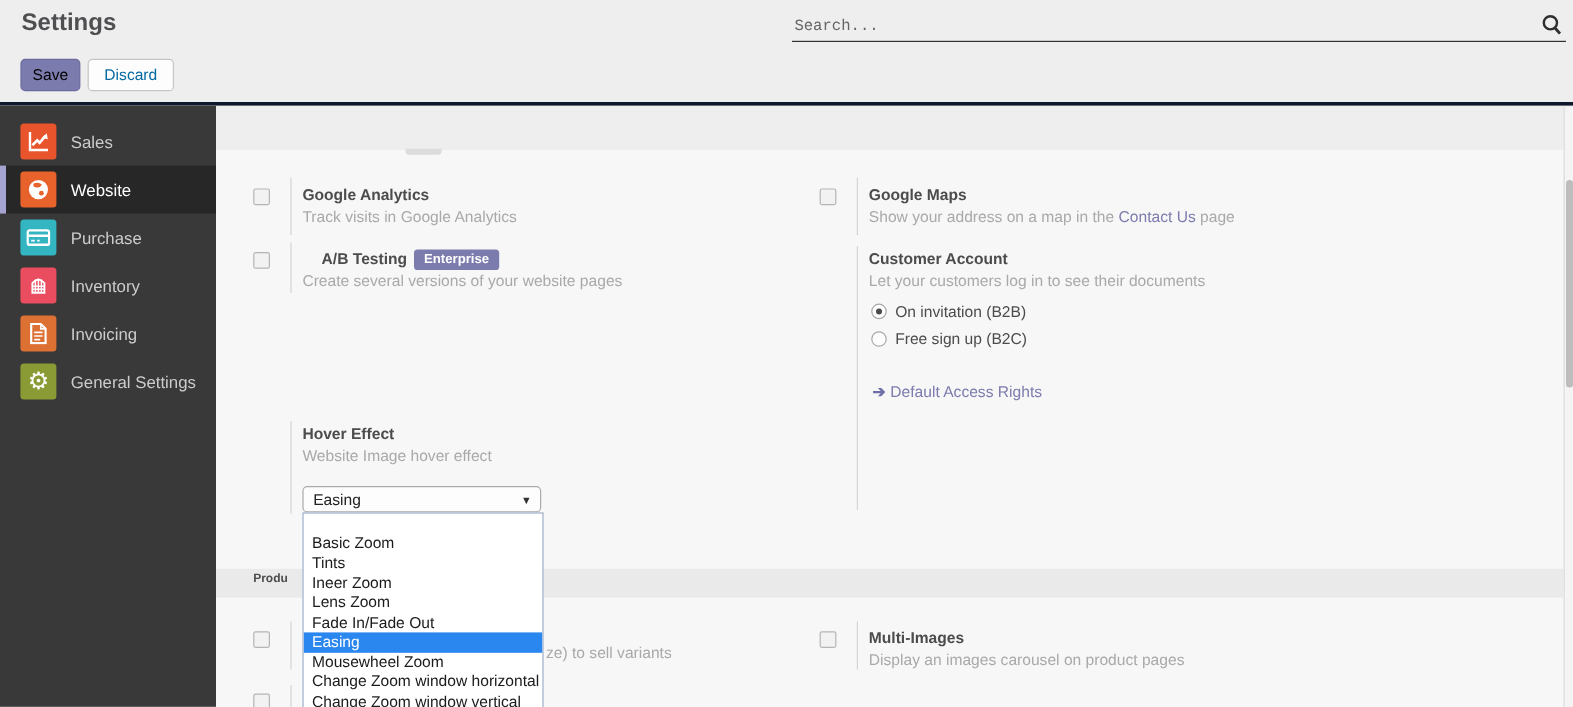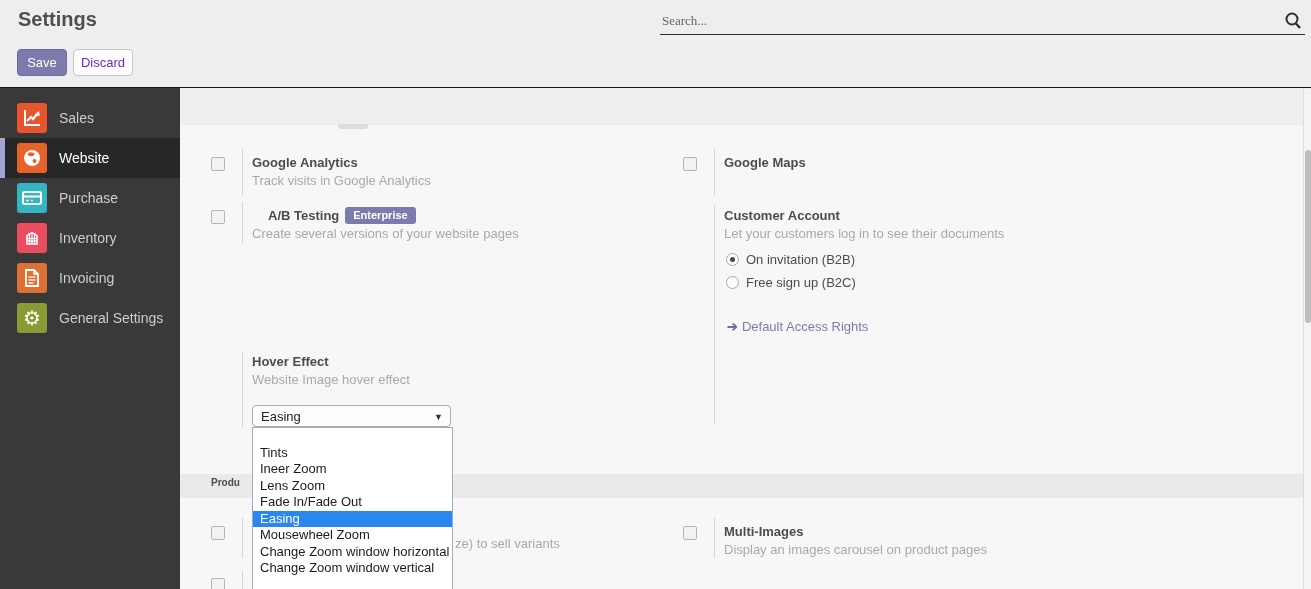--- a/index.html
+++ b/index.html
@@ -1,31 +1,31 @@
 <!DOCTYPE html>
 <html><head>
 <meta charset="utf-8">
 <style>
   * { margin:0; padding:0; box-sizing:border-box; }
   html,body { width:1311px; height:589px; overflow:hidden;
     font-family:"Liberation Sans", sans-serif; background:#efeeef; }
 
   
   #header { position:absolute; left:0; top:0; width:1311px; height:88px;
-    background:#efeeef; border-bottom:1px solid #0f172a; z-index:5; }
+    background:#efeeef; border-bottom:3px solid #0f172a; z-index:5; }
   #page-title { position:absolute; left:18px; top:8px; font-size:20px; font-weight:bold; color:#4f4e50; }
   .btn { position:absolute; top:49px; height:27px; font-size:13px; border-radius:4px;
     display:flex; align-items:center; justify-content:center; cursor:pointer; }
-  #save-btn { left:17px; width:50px; color:#ffffff; border:1px solid #6b6a9e; }
-  #discard-btn { left:73px; width:60px; background:#fdfdfd; border:1px solid #c6c6c6; color:#6d28d9;text-align:center; }
+  #save-btn { left:17px; width:50px; color:#000000; border:1px solid #6b6a9e; }
+  #discard-btn { left:73px; width:72px; background:#fdfdfd; border:1px solid #c6c6c6; color:#0369a1;text-align:center; }
   #searchbox { position:absolute; left:660px; top:6px; width:645px; height:29px;
     border-bottom:1px solid #2f2f2f; }
   #search-input { position:absolute; left:2px; top:4px; width:600px; height:22px;
     border:none; background:transparent; outline:none; font-size:13px; color:#8b5cf6;
-    font-family:Liberation Serif, serif; }
+    font-family:Liberation Mono, monospace; }
   #search-input::placeholder { color:#666; opacity:1; }
   #search-icon { position:absolute; right:2px; top:3px; width:20px; height:22px; cursor:pointer; }
 
   
   #sidebar { position:absolute; left:0; top:88px; width:180px; height:501px; background:#3a3939; z-index:4; }
   .side-item { position:absolute; left:0; width:180px; height:40px; display:flex;
     align-items:center; cursor:pointer; color:#cccccc; font-size:14px; }
   .side-item .icn { width:30px; height:30px; border-radius:3px; margin-left:17px; margin-right:12px;
     display:flex; align-items:center; justify-content:center; flex:none; }
   .side-item.selected { background:#282727; color:#ffffff; border-left:5px solid #a5a3d0; }
@@ -165,20 +165,21 @@
   <div class="remnant"></div>
 
   <div class="cb" style="left:31px; top:32px;"></div>
   <div class="vline" style="left:62px; top:23px; height:48px;"></div>
   <div class="s-title" style="left:72px; top:30px;">Google Analytics</div>
   <div class="s-desc" style="left:72px; top:48px;">Track visits in Google Analytics</div>
 
   <div class="cb" style="left:503px; top:32px;"></div>
   <div class="vline" style="left:534px; top:23px; height:48px;"></div>
   <div class="s-title" style="left:544px; top:30px;">Google Maps</div>
+  <div class="s-desc" style="left:544px; top:48px;"><span>Show your address on a map in the </span><span class="lnk">Contact Us</span><span> page</span></div>
 
   <div class="cb" style="left:31px; top:85px;"></div>
   <div class="vline" style="left:62px; top:77px; height:42px;"></div>
   <div class="s-title" style="left:88px; top:83px;"><span>A/B Testing</span><span class="badge" style="background-color: rgb(124, 123, 173);">Enterprise</span></div>
   <div class="s-desc" style="left:72px; top:101px;">Create several versions of your website pages</div>
 
   <div class="vline" style="left:534px; top:80px; height:220px;"></div>
   <div class="s-title" style="left:544px; top:83px;">Customer Account</div>
   <div class="s-desc" style="left:544px; top:101px;">Let your customers log in to see their documents</div>
   <div class="radio on" style="left:546px; top:128px;"></div>
@@ -207,20 +208,21 @@
   <div class="s-title" style="left:544px; top:399px;">Multi-Images</div>
   <div class="s-desc" style="left:544px; top:417px;">Display an images carousel on product pages</div>
 
   <div class="cb" style="left:31px; top:453px;"></div>
   <div class="vline" style="left:62px; top:446px; height:37px;"></div>
 
   <div class="bottom-strip"></div>
 
   <div id="dropdown">
     <div class="opt"></div>
+    <div class="opt">Basic Zoom</div>
     <div class="opt">Tints</div>
     <div class="opt">Ineer Zoom</div>
     <div class="opt">Lens Zoom</div>
     <div class="opt">Fade In/Fade Out</div>
     <div class="opt hl" style="background-color: rgb(42, 135, 240);">Easing</div>
     <div class="opt">Mousewheel Zoom</div>
     <div class="opt">Change Zoom window horizontal</div>
     <div class="opt">Change Zoom window vertical</div>
   </div>
 </div>

